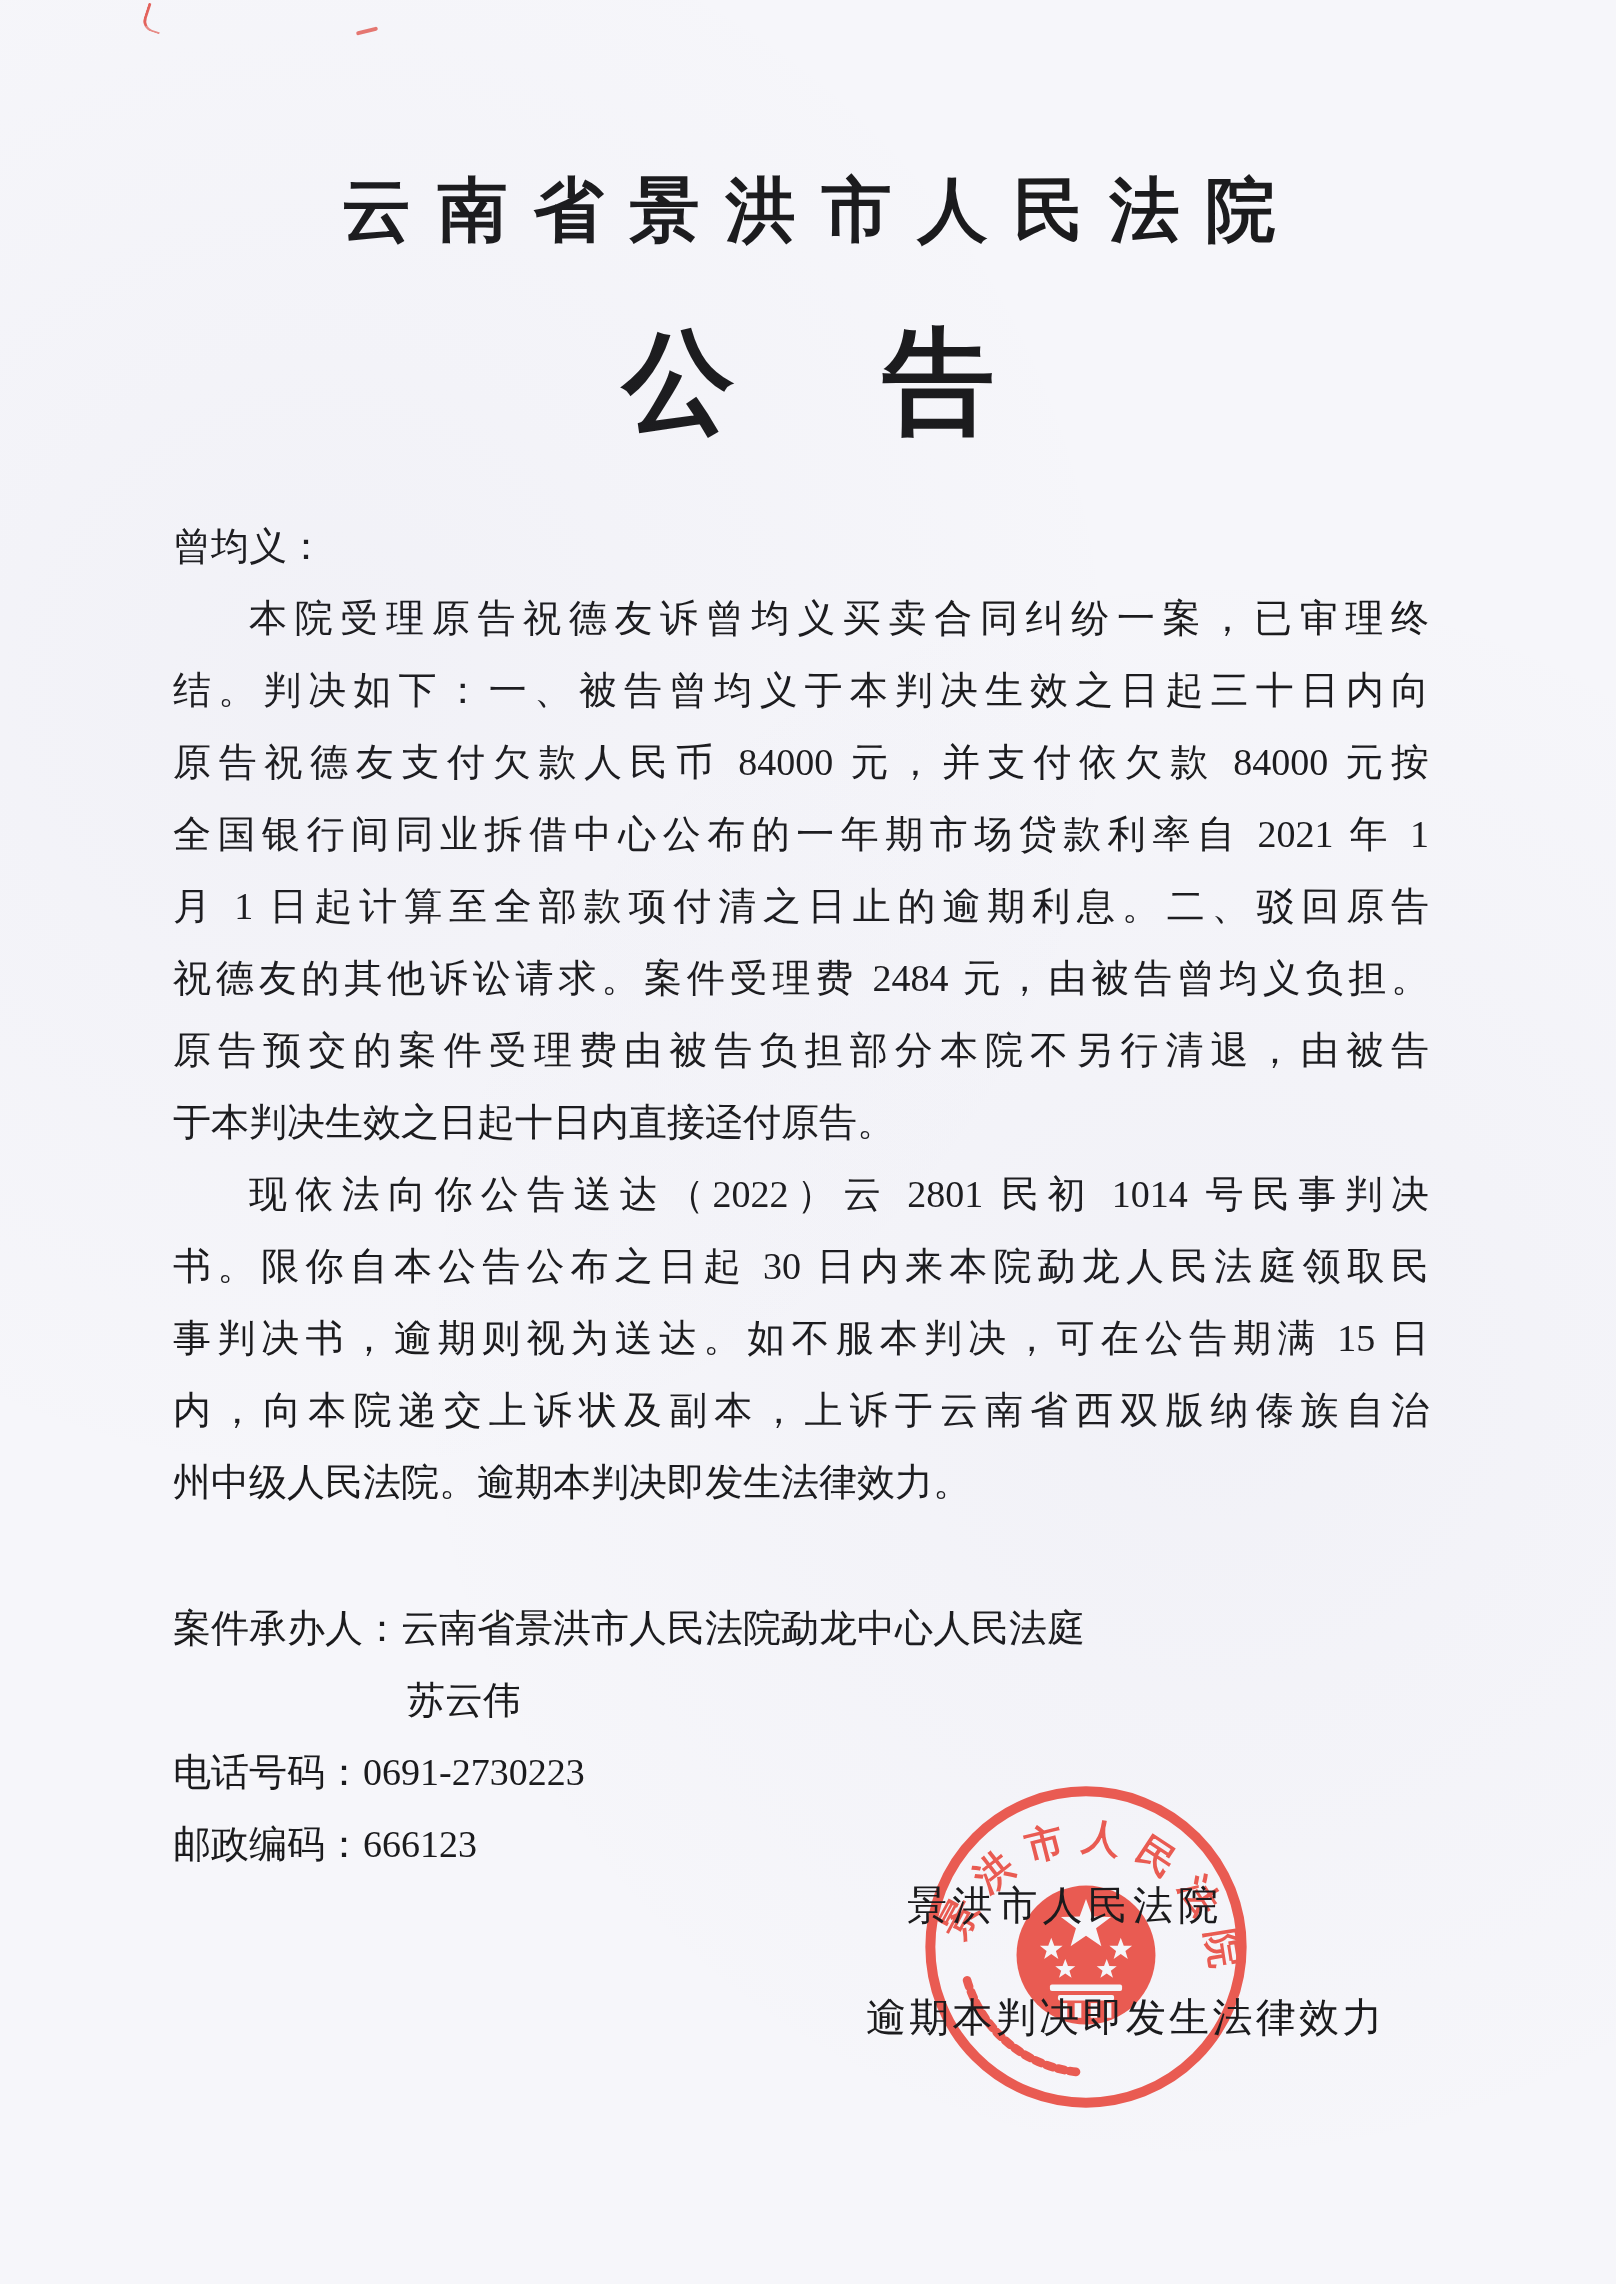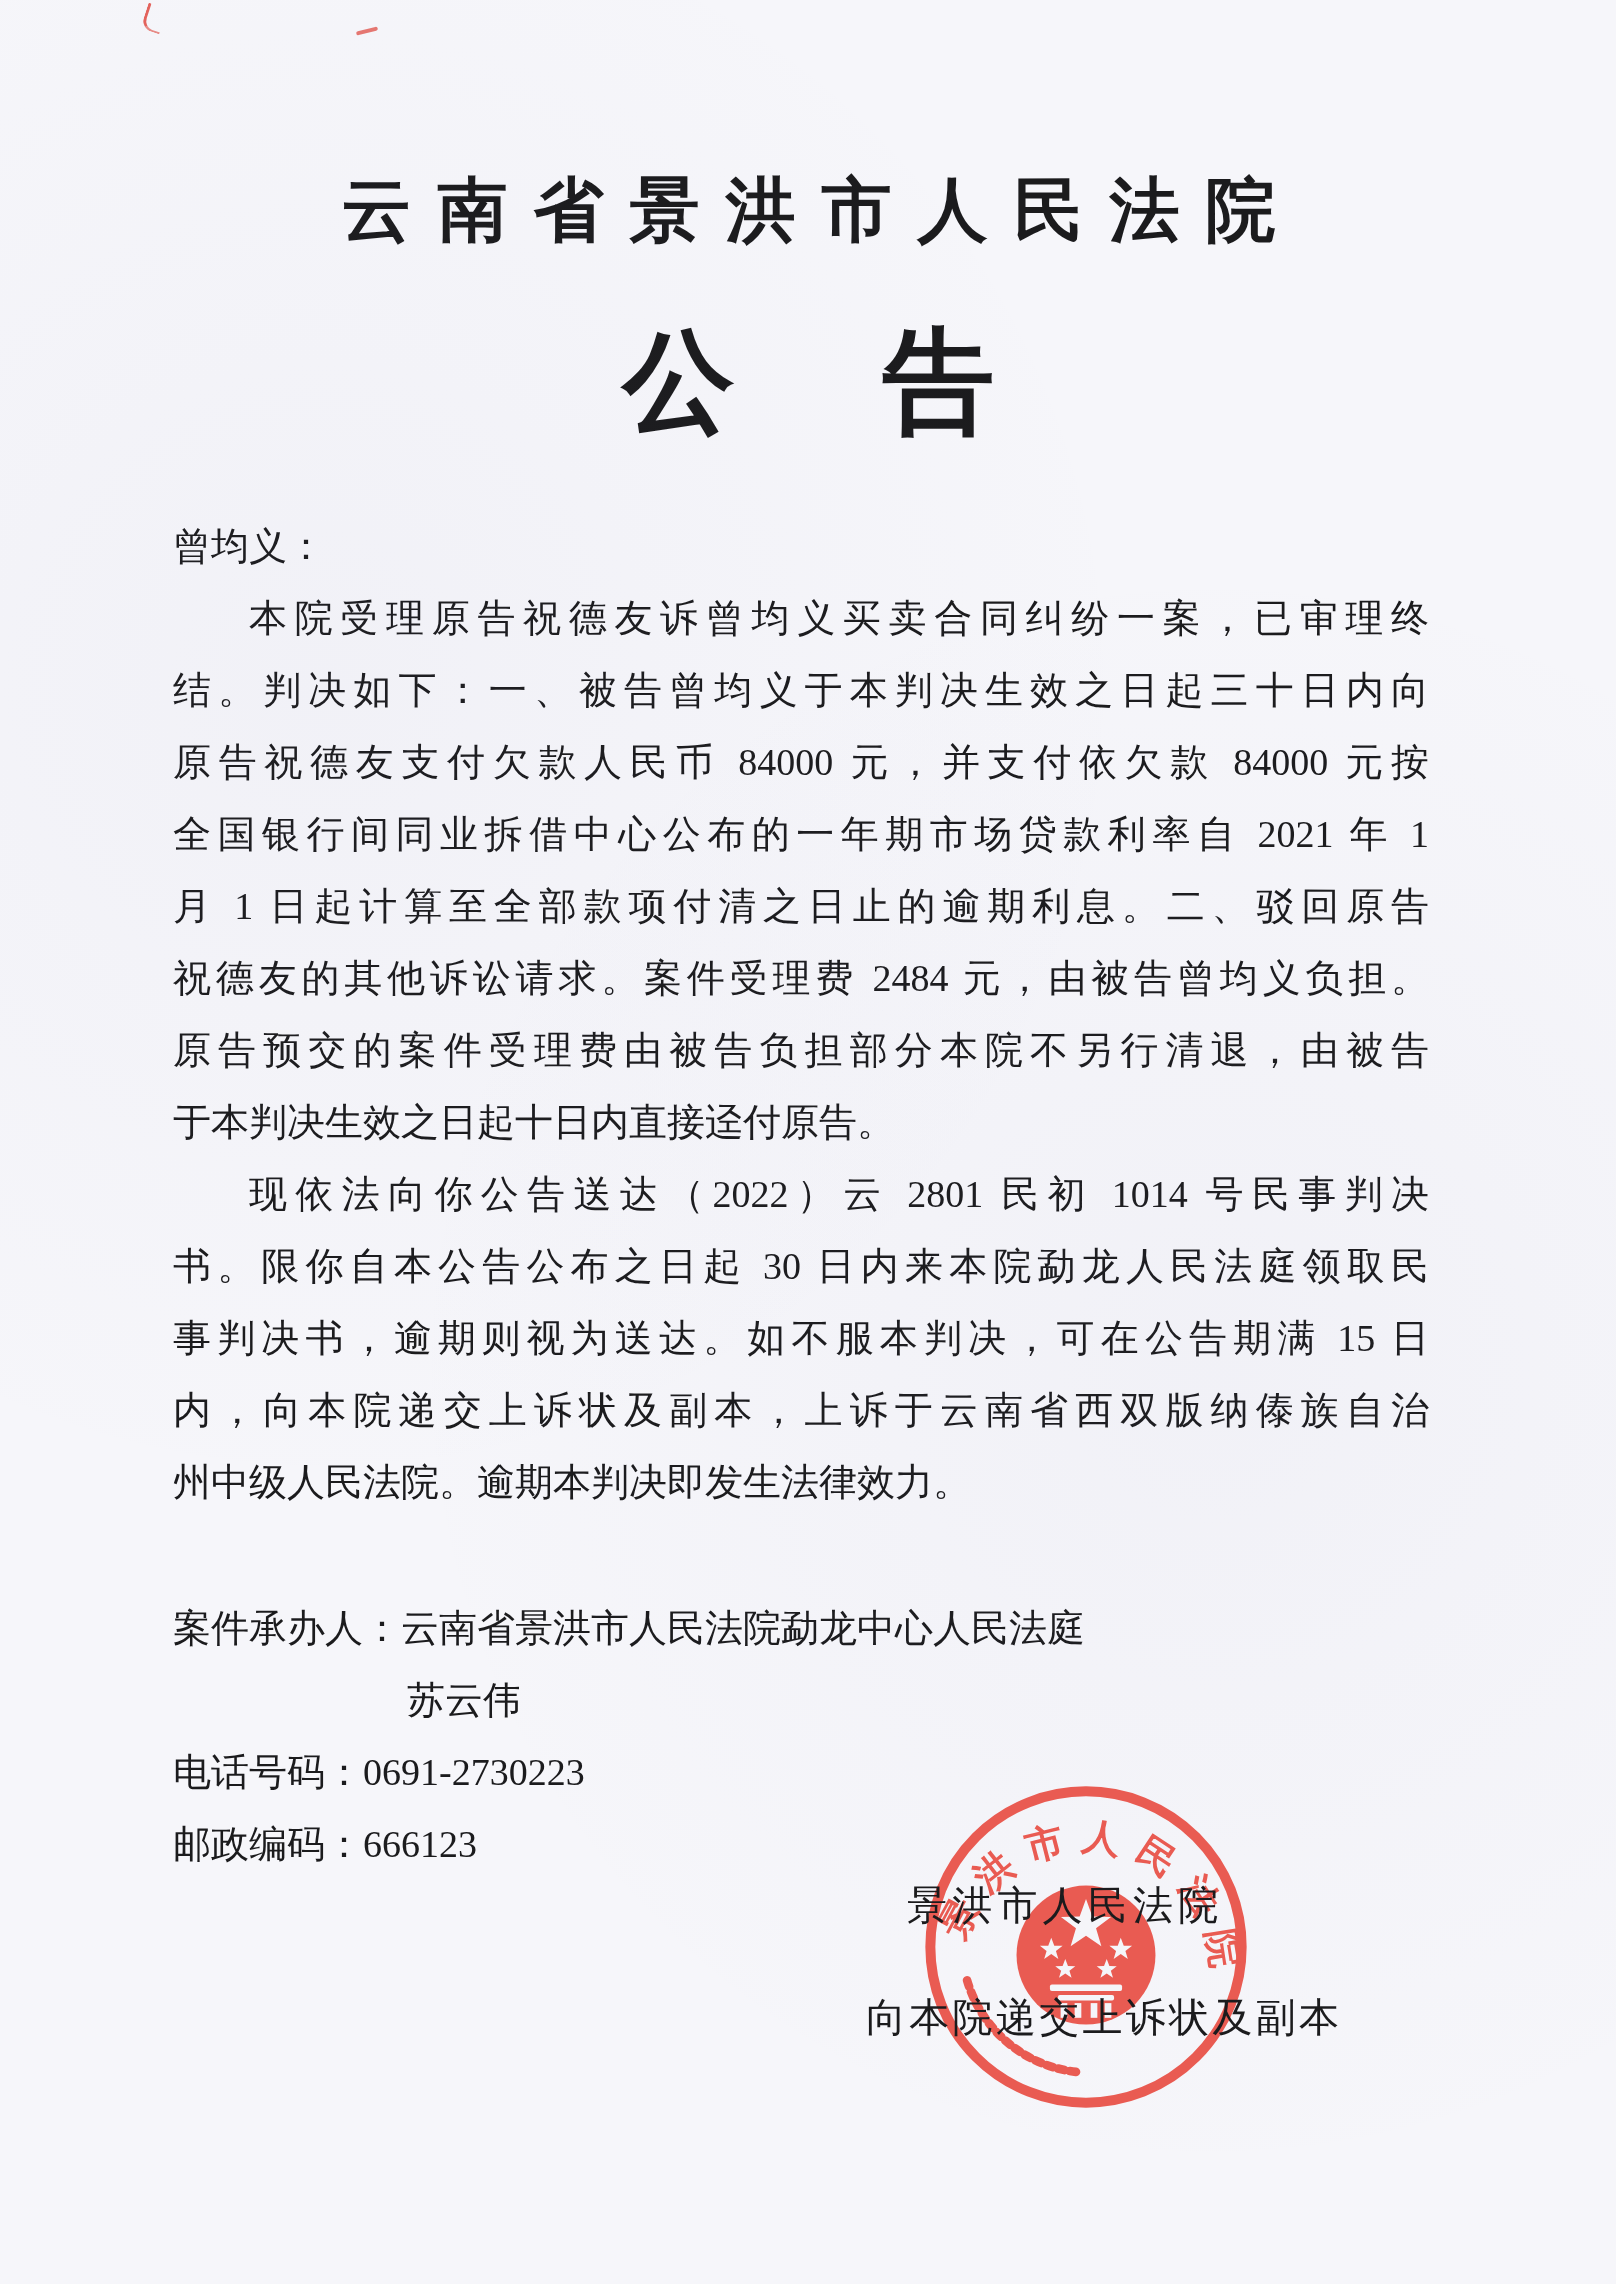--- a/index.html
+++ b/index.html
@@ -138,16 +138,16 @@
       <rect x="196" y="306" width="108" height="10" rx="3" fill="#f6f6fa"></rect>
       <rect x="208" y="322" width="84" height="8" rx="3" fill="#f6f6fa"></rect>
       <rect x="212" y="334" width="10" height="22" fill="#f6f6fa"></rect>
       <rect x="233" y="334" width="10" height="22" fill="#f6f6fa"></rect>
       <rect x="257" y="334" width="10" height="22" fill="#f6f6fa"></rect>
       <rect x="278" y="334" width="10" height="22" fill="#f6f6fa"></rect>
     </g>
   </svg>
 
   <div class="sig-court">景洪市人民法院</div>
-  <div class="sig-date">向本院递交上诉状及副本</div>
+  <div class="sig-date">逾期本判决即发生法律效力</div>
 
 </div>
 
 
 </body></html>

